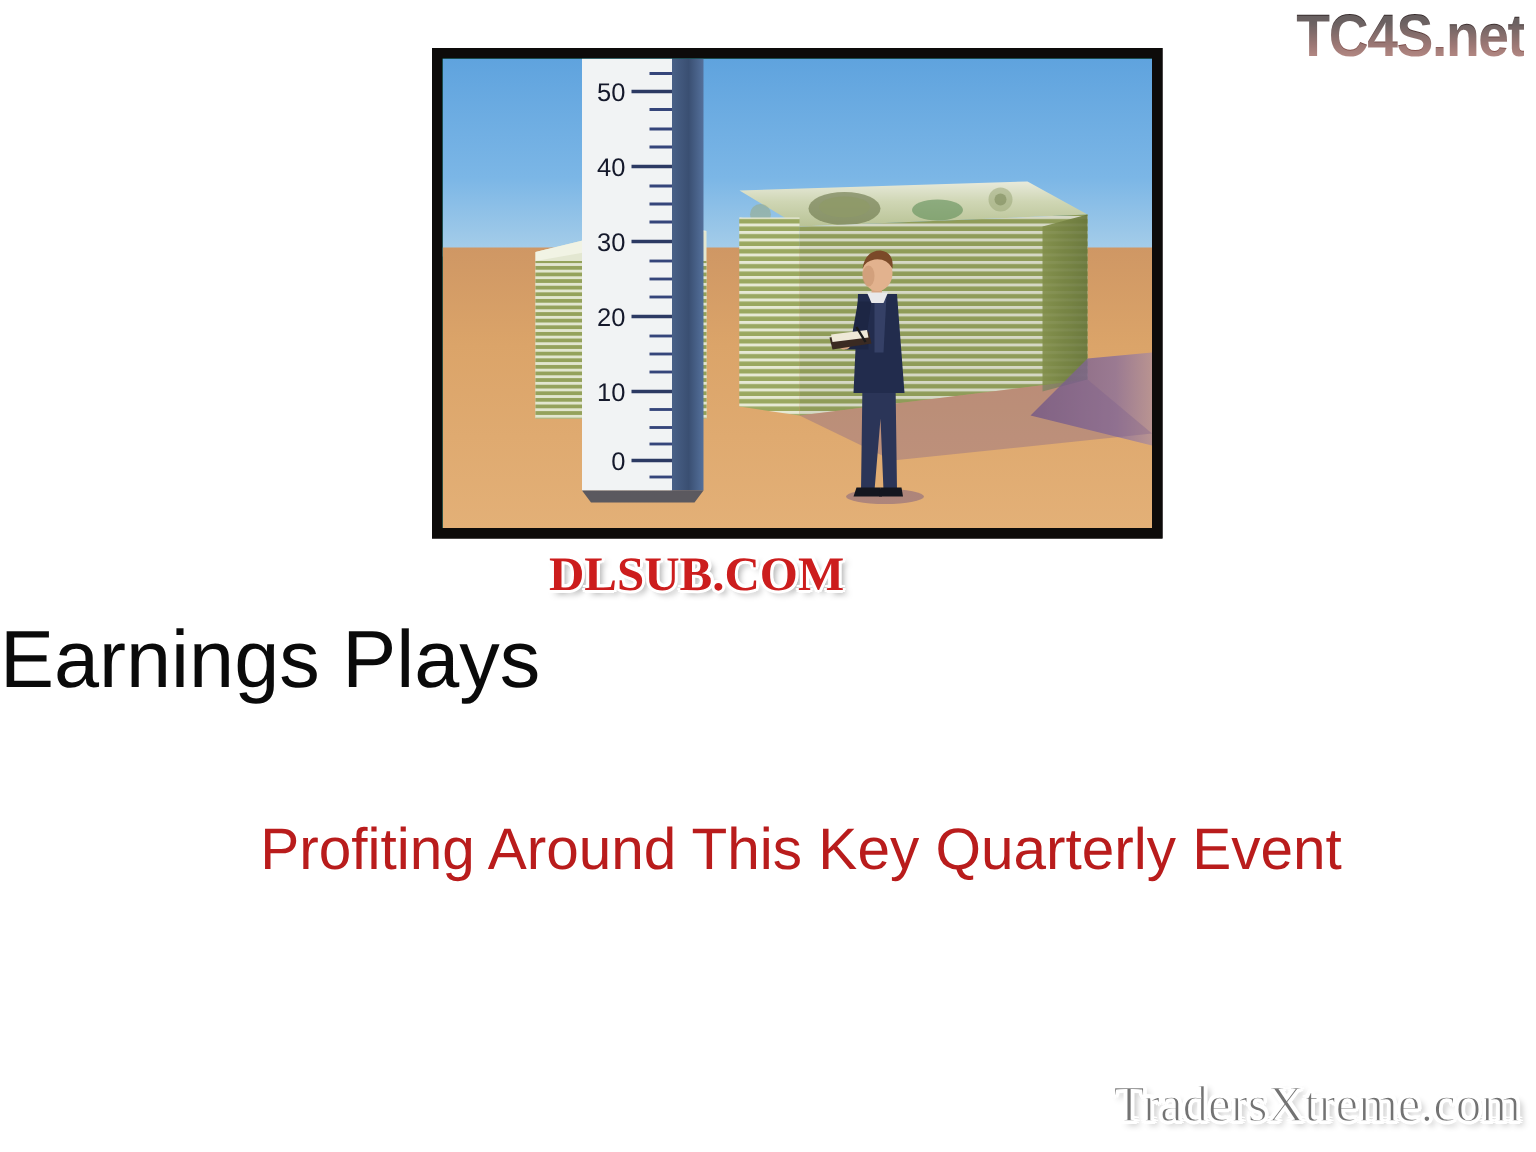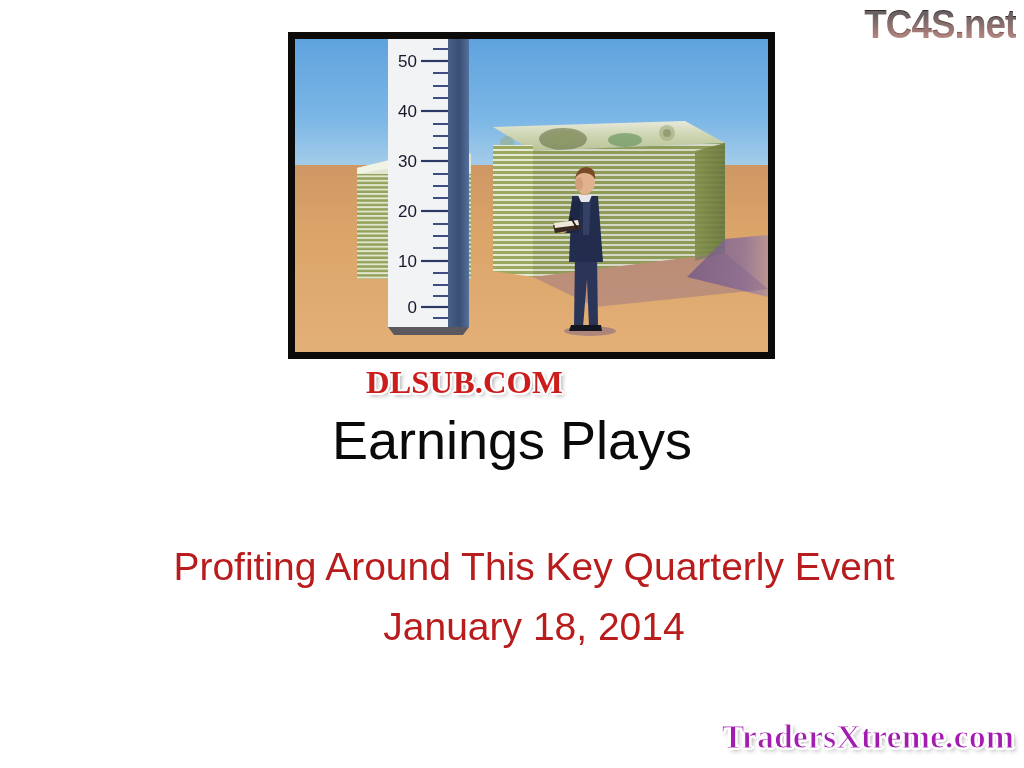--- a/index.html
+++ b/index.html
@@ -75,21 +75,21 @@
       3px 3px 4px rgba(0,0,0,0.35);
     white-space: nowrap;
   }
 
   
   .title-block {
     position: absolute;
     left: 0;
     top: 412px;
     width: 1024px;
-    text-align: center;
+    text-align: left;
   }
   .main-title {
     font-family: "Liberation Sans", sans-serif;
     font-size: 54px;
     font-weight: normal;
     color: #0a0a0a;
     line-height: 1.05;
     margin: 0;
   }
   .subtitle-block {
@@ -108,23 +108,23 @@
     margin: 0;
     padding-left: 44px;
   }
 
   
   .tx-watermark {
     position: absolute;
     right: 10px;
     bottom: 12px;
     font-family: "Liberation Serif", serif;
-    font-weight: bold;
+    font-weight: normal;
     font-size: 34px;
-    color: #a21caf;
+    color: #737373;
     -webkit-text-stroke: 1px #ffffff;
     text-shadow:
       2px 0 0 #ffffff, -2px 0 0 #ffffff, 0 2px 0 #ffffff, 0 -2px 0 #ffffff,
       1.4px 1.4px 0 #ffffff, -1.4px 1.4px 0 #ffffff, 1.4px -1.4px 0 #ffffff, -1.4px -1.4px 0 #ffffff,
       3px 3px 4px rgba(0,0,0,0.3);
     white-space: nowrap;
   }
 </style>
 </head>
 <body>
@@ -290,16 +290,15 @@
 </div>
 
 <div class="dlsub-watermark">DLSUB.COM</div>
 
 <div class="title-block">
   <h1 class="main-title">Earnings Plays</h1>
 </div>
 
 <div class="subtitle-block">
   <p class="subtitle-line">Profiting Around This Key Quarterly Event</p>
-  <p class="subtitle-line">January 18, 2014</p>
 </div>
 
 <div class="tx-watermark">TradersXtreme.com</div>
 
 </body></html>

